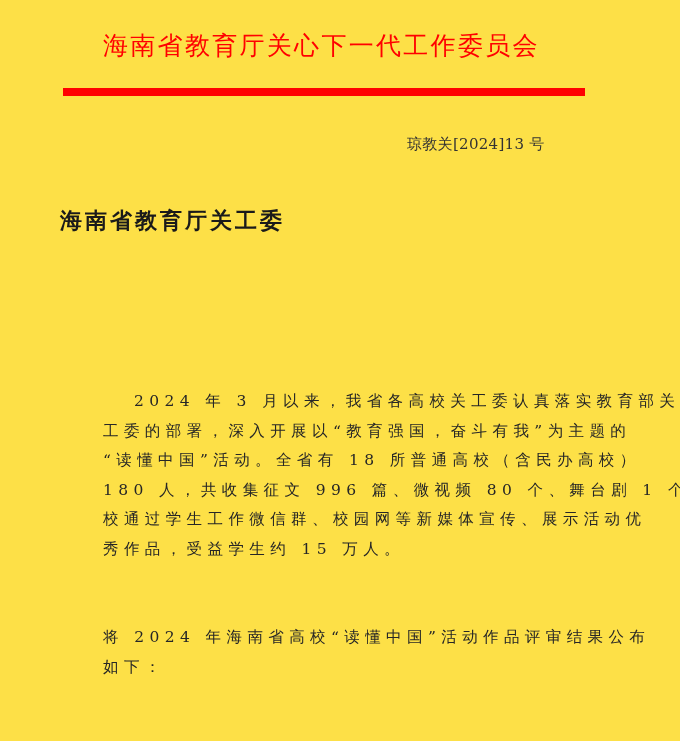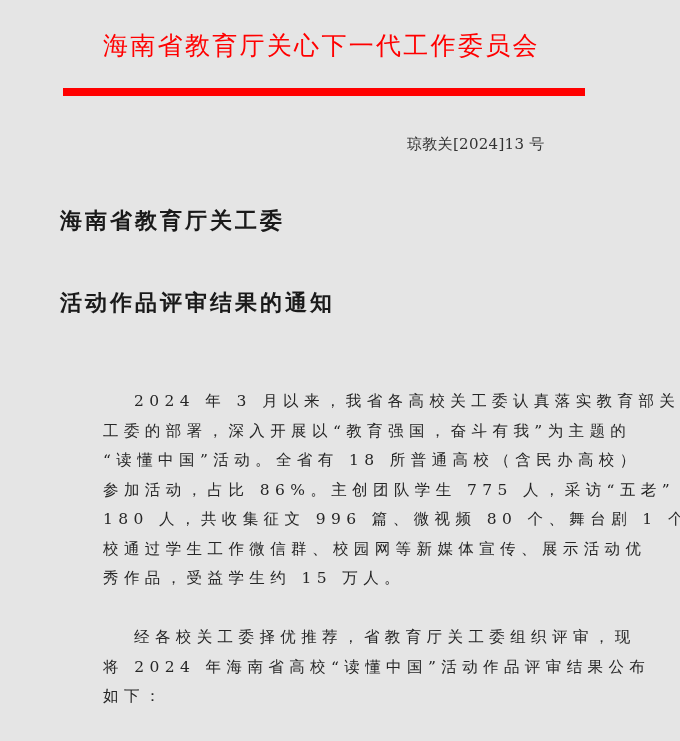--- a/index.html
+++ b/index.html
@@ -12,21 +12,21 @@
       height: 741px;
       position: relative;
       overflow: hidden;
       font-family: "DejaVu Serif", "Liberation Serif", serif;
       color: #222222;
     }
     .page {
       position: absolute;
       left: 0; top: 0;
       width: 680px; height: 741px;
-      background: #e5e5e5;
+      background: #fde047;
     }
     .letterhead {
       position: absolute;
       left: 103px;
       top: 30px;
       width: 460px;
       font-family: "DejaVu Sans", "Liberation Sans", sans-serif;
       font-size: 25px;
       line-height: 32px;
       letter-spacing: 2.3px;
@@ -87,32 +87,29 @@
 
 <div class="page">
 
   <div class="letterhead">海南省教育厅关心下一代工作委员会</div>
 
   <div class="red-rule"></div>
 
   <div class="doc-number">琼教关[2024]13 号</div>
 
   <div class="title l1">海南省教育厅关工委</div>
-  <div class="title l3">活动作品评审结果的通知</div>
 
 
   <div class="body-text para1">
     <span class="line indent">2024 年 3 月以来，我省各高校关工委认真落实教育部关</span>
     <span class="line">工委的部署，深入开展以“教育强国，奋斗有我”为主题的</span>
     <span class="line">“读懂中国”活动。全省有 18 所普通高校（含民办高校）</span>
-    <span class="line">参加活动，占比 86%。主创团队学生 775 人，采访“五老”</span>
     <span class="line">180 人，共收集征文 996 篇、微视频 80 个、舞台剧 1 个。各</span>
     <span class="line">校通过学生工作微信群、校园网等新媒体宣传、展示活动优</span>
     <span class="line">秀作品，受益学生约 15 万人。</span>
   </div>
 
   <div class="body-text para2">
-    <span class="line indent">经各校关工委择优推荐，省教育厅关工委组织评审，现</span>
     <span class="line">将 2024 年海南省高校“读懂中国”活动作品评审结果公布</span>
     <span class="line">如下：</span>
   </div>
 
 </div>
 
 </body></html>

